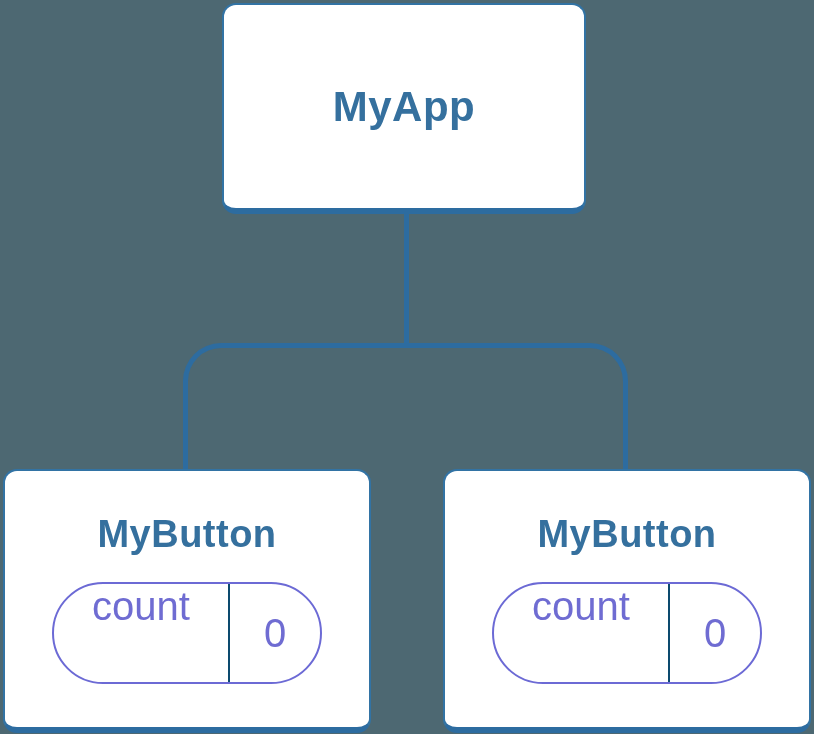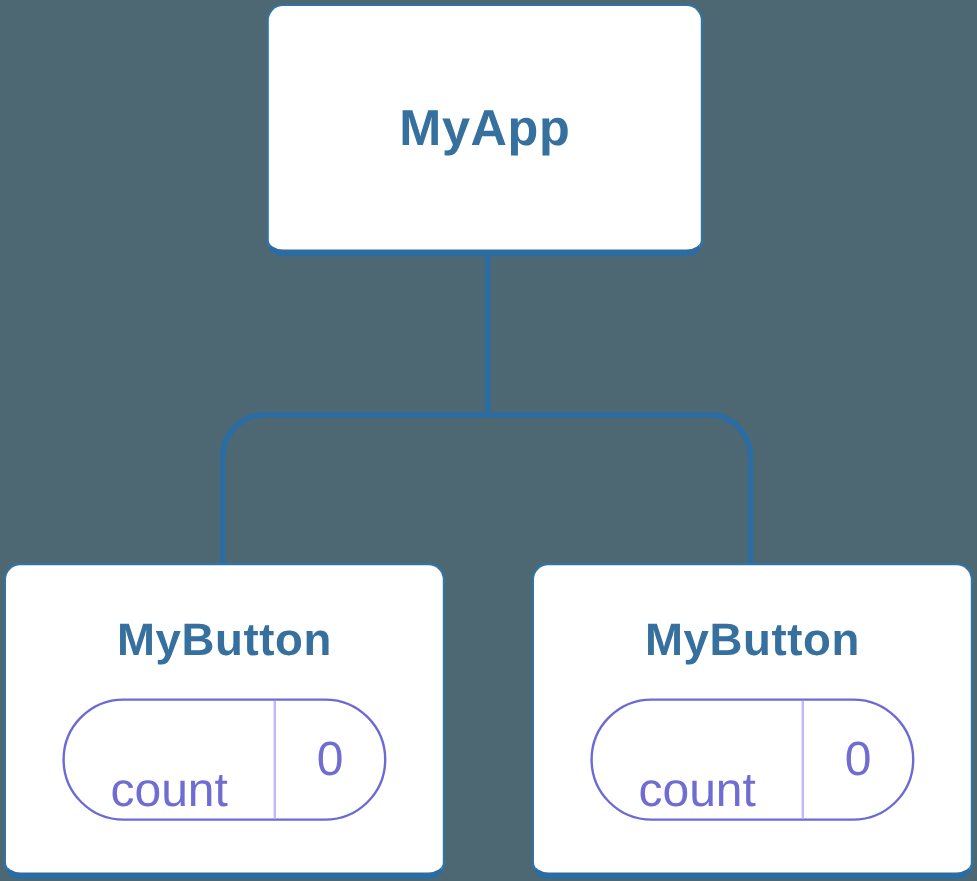--- a/index.html
+++ b/index.html
@@ -64,23 +64,23 @@
     height: 102px;
     border: 2px solid #6c6ad5;
     border-radius: 51px;
     box-sizing: border-box;
     display: flex;
     align-items: stretch;
     background: transparent;
   }
   .pill-key-cell {
     width: 176px;
-    border-right: 2px solid #c4b5fd;
+    border-right: 2px solid #0c4a6e;
     display: flex;
-    align-items: flex-end;
+    align-items: flex-start;
     justify-content: center;
     box-sizing: border-box;
   }
   .pill-value-cell {
     flex: 1;
     display: flex;
     align-items: center;
     justify-content: center;
   }
   .pill-text {

